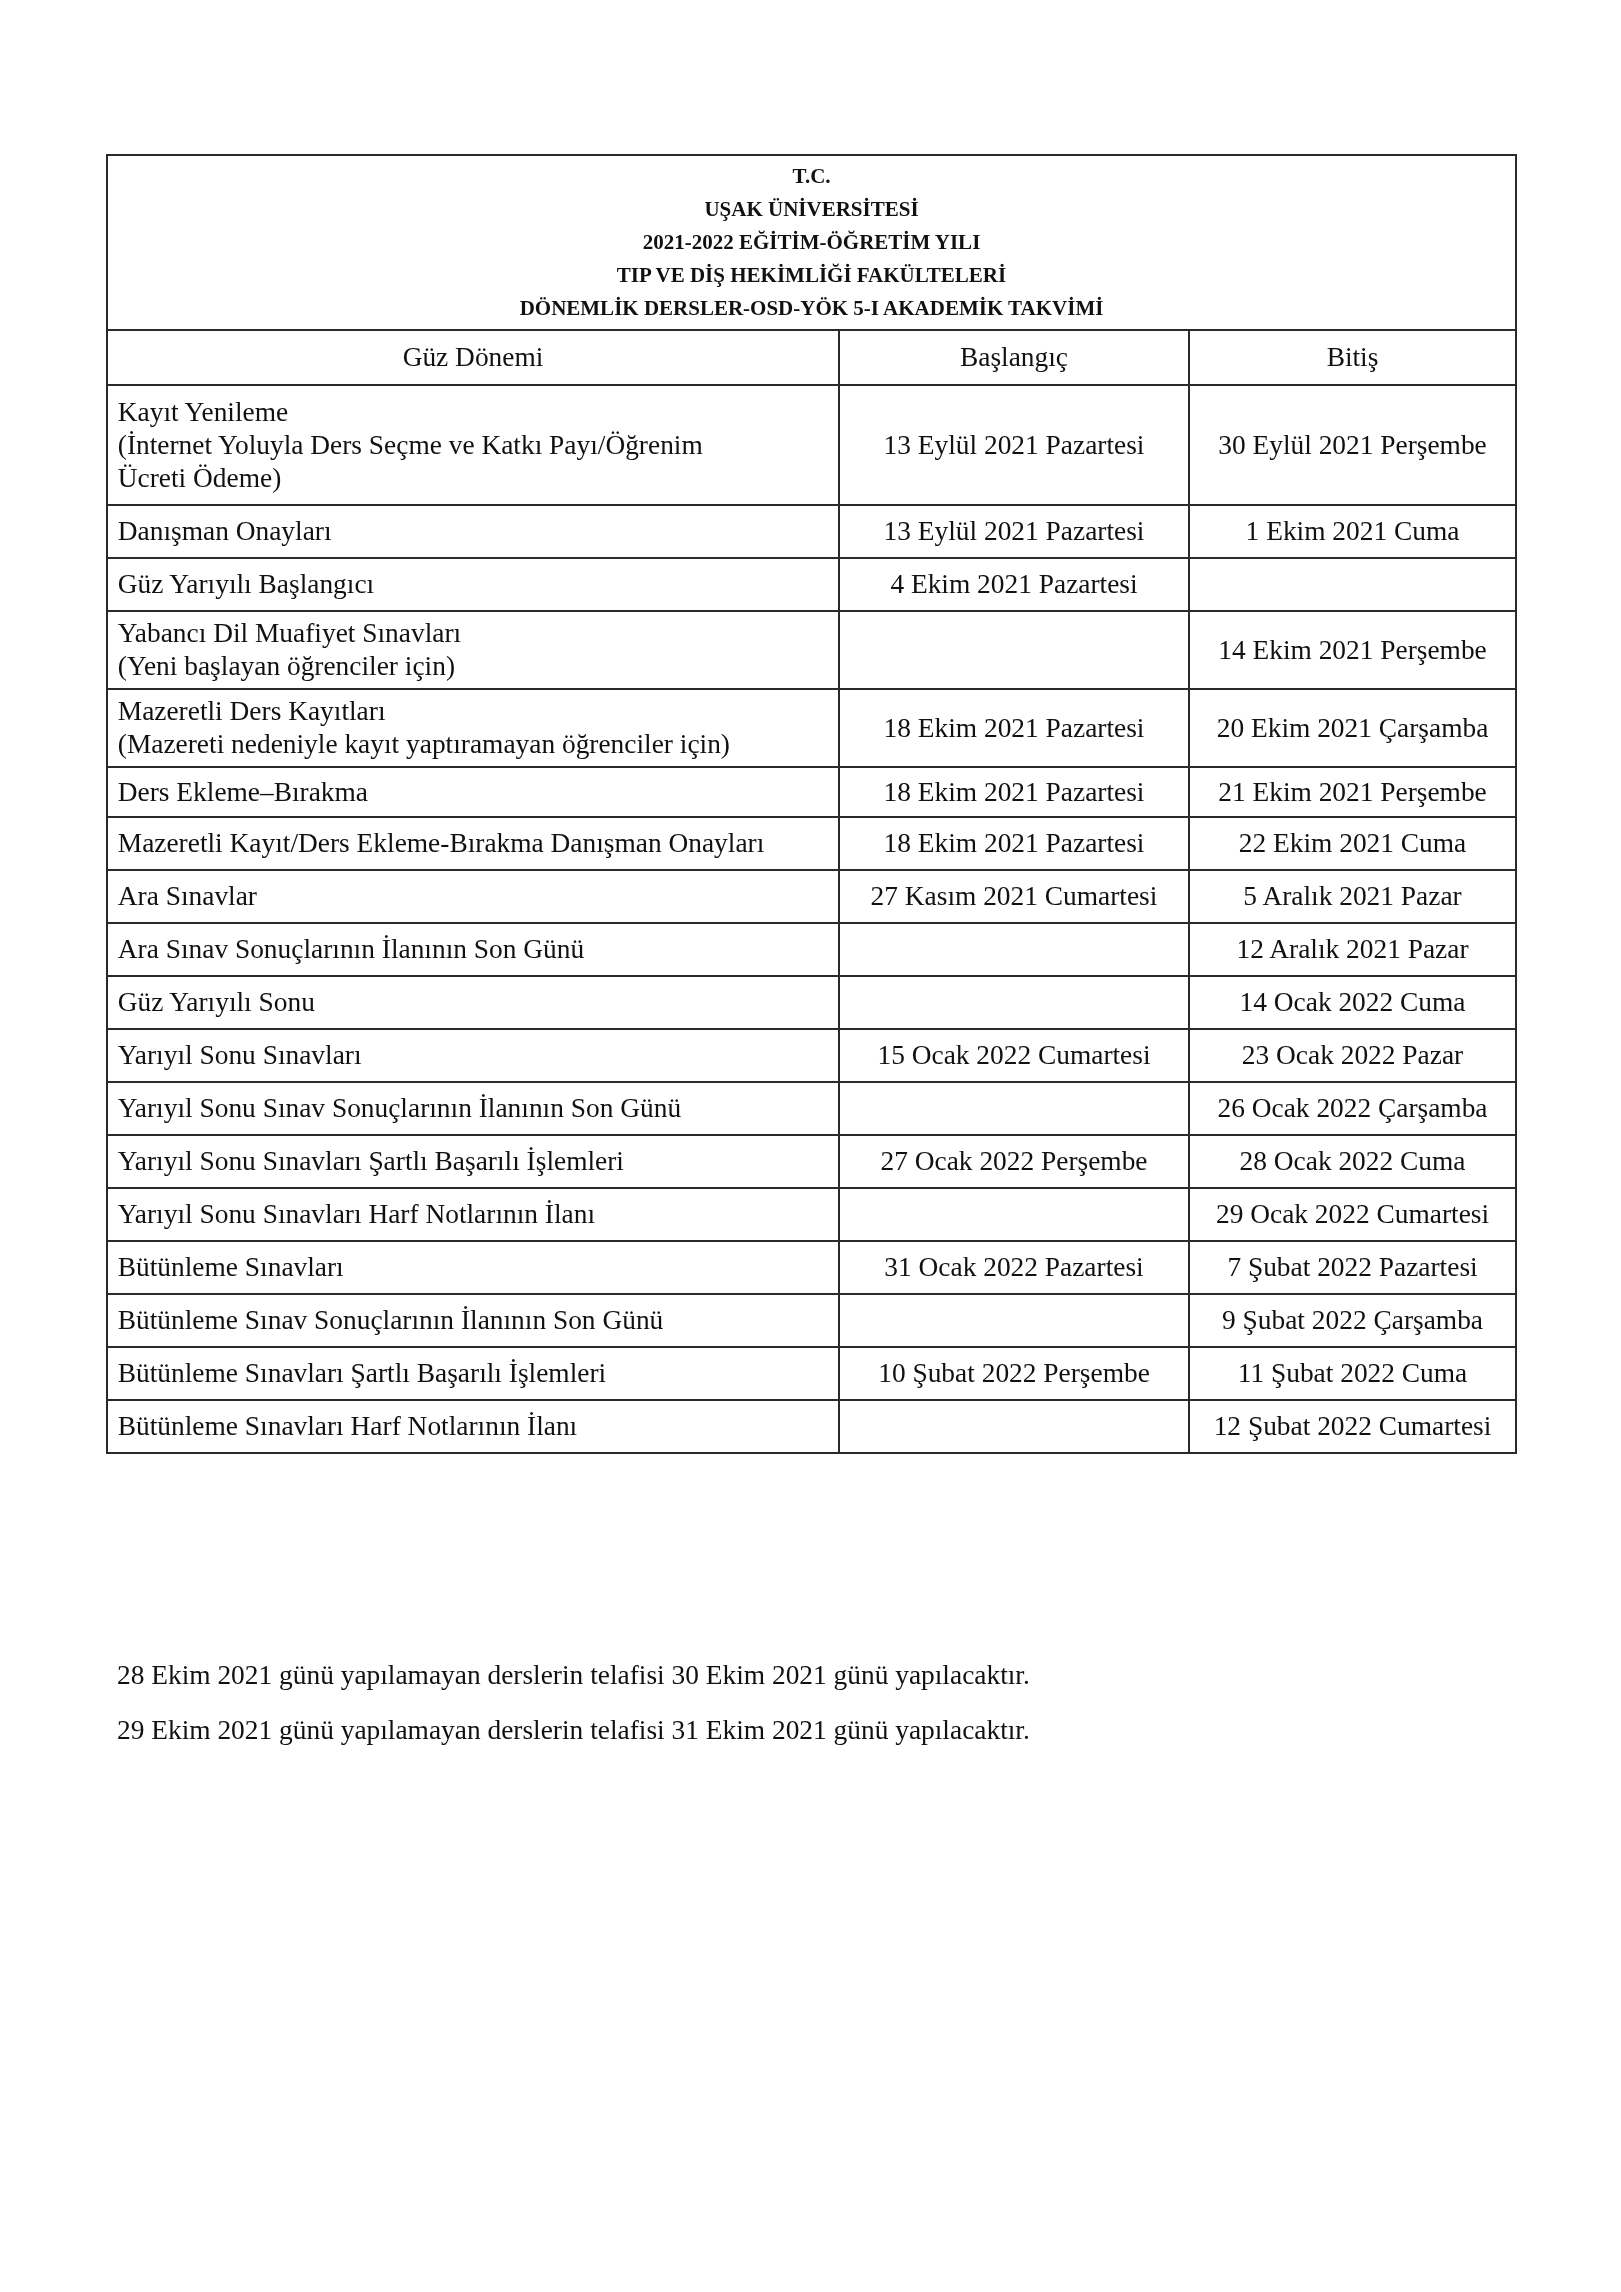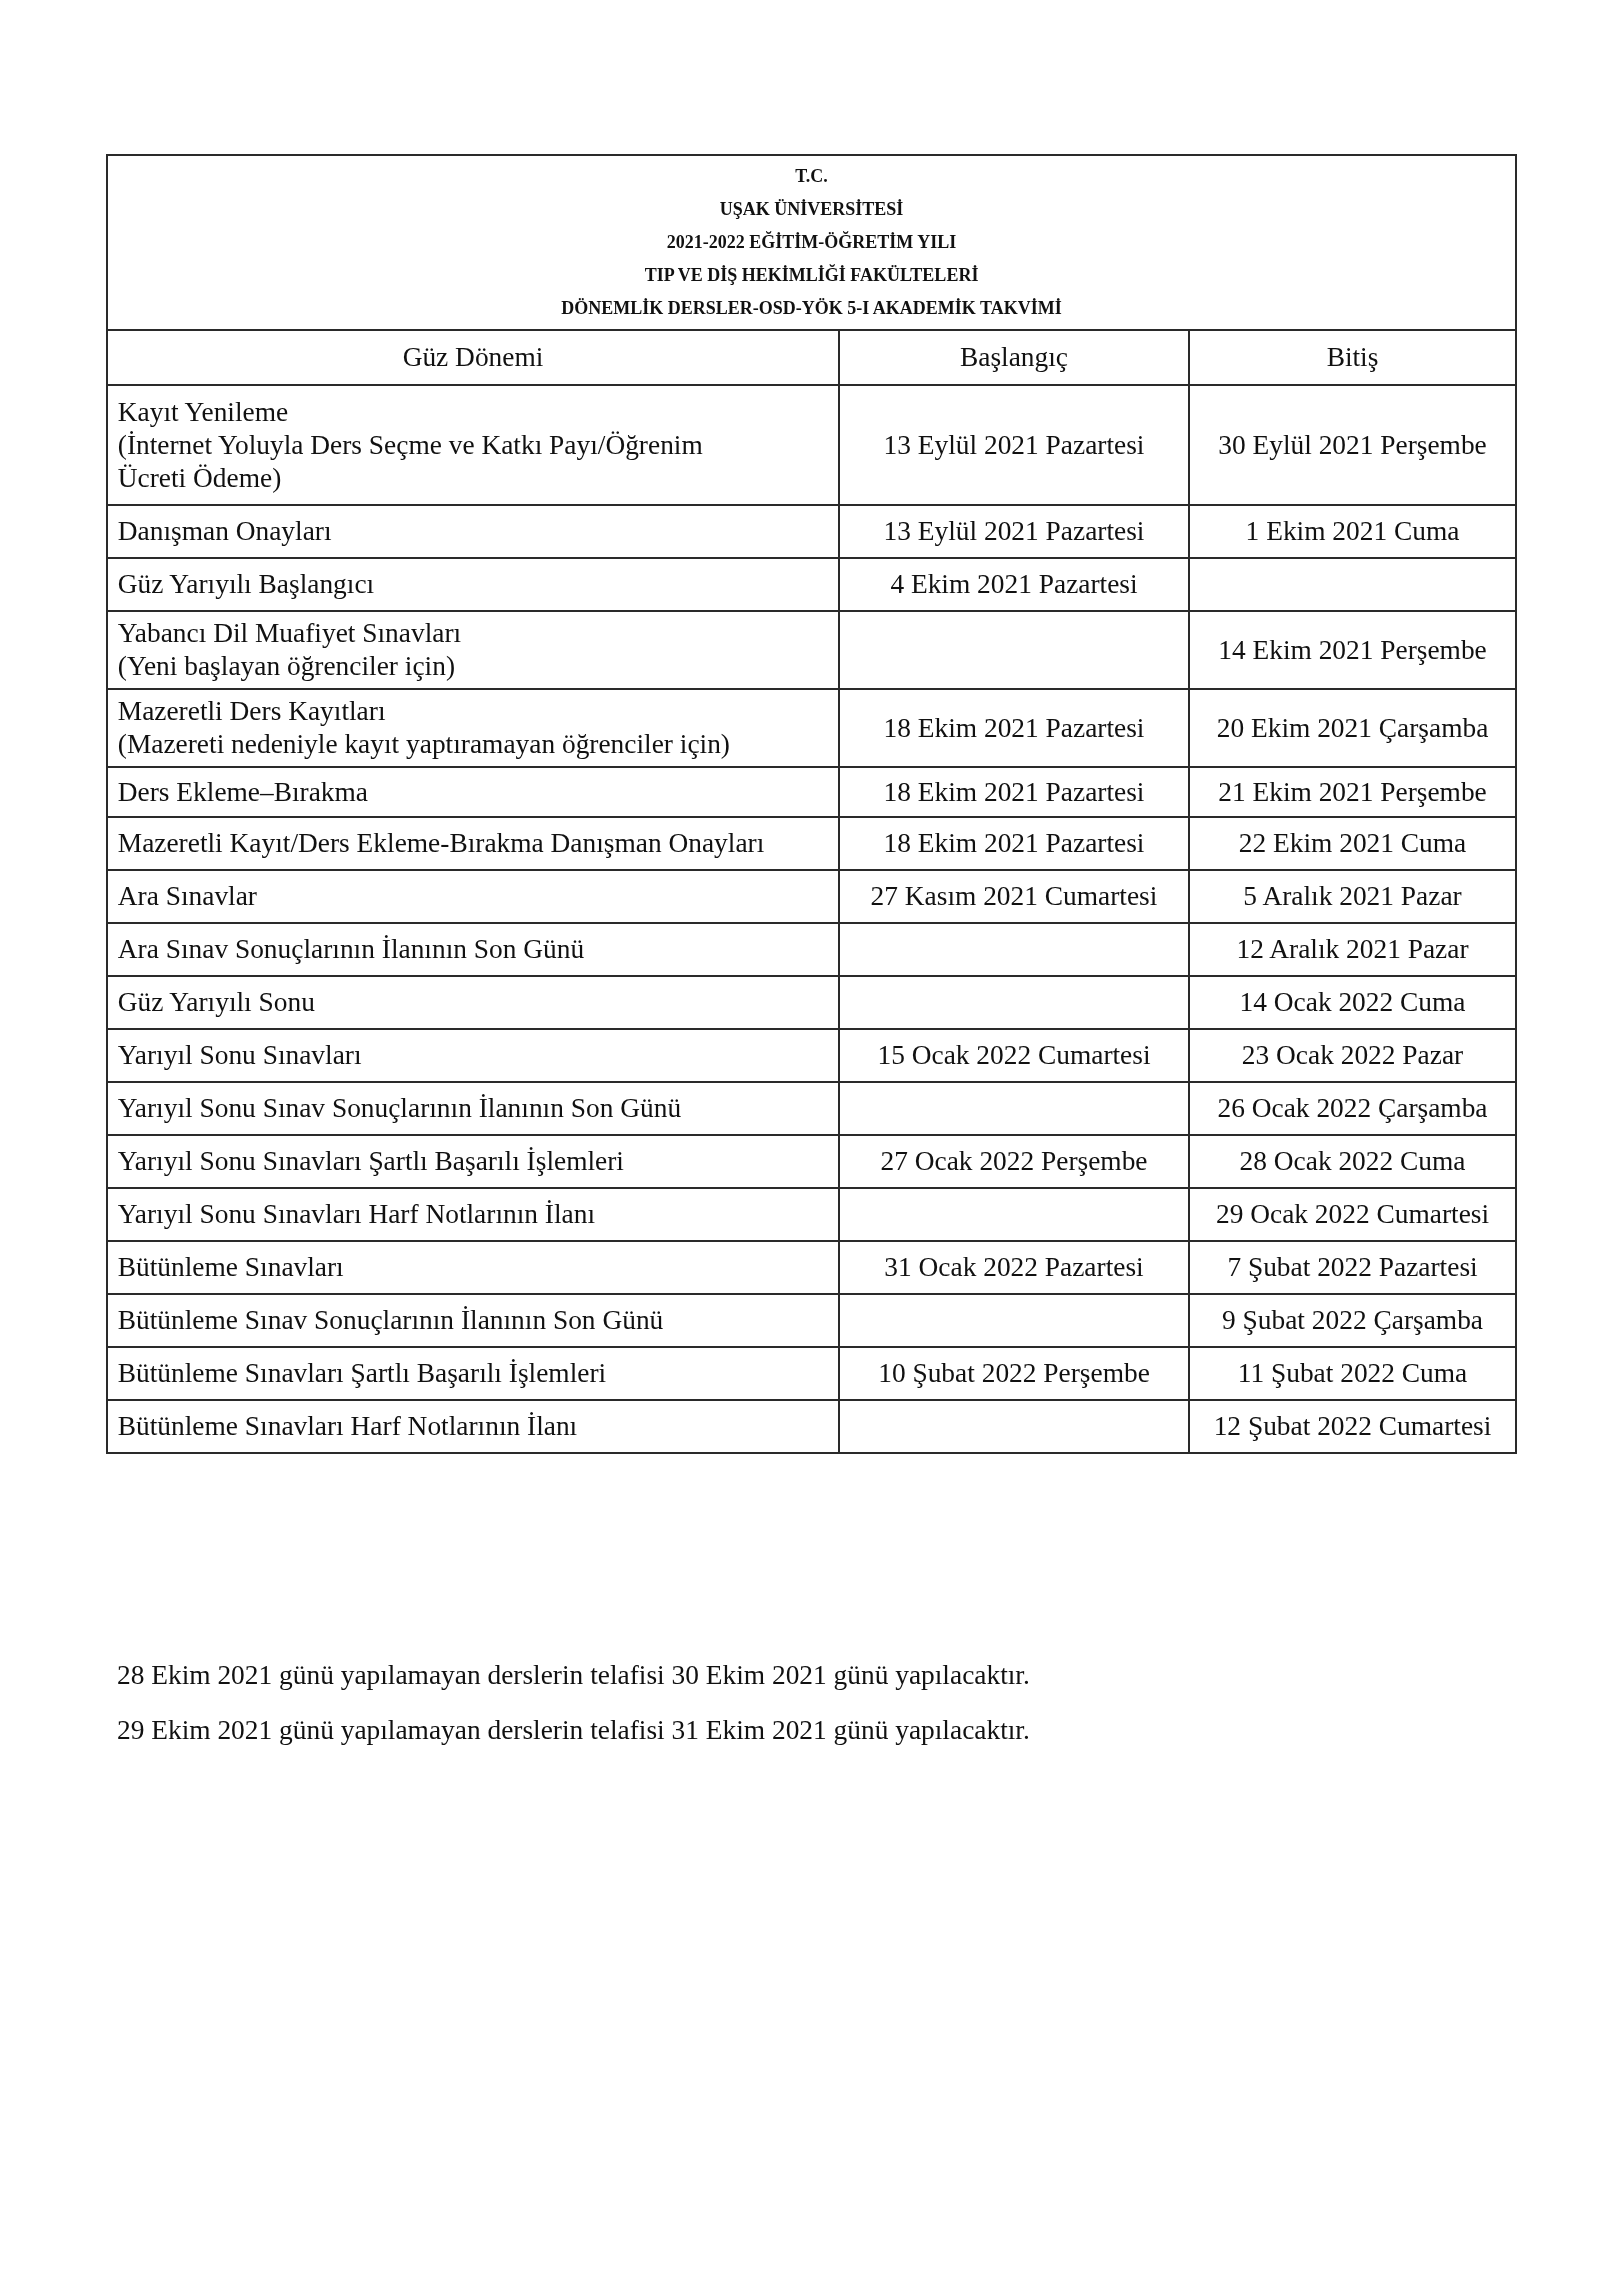--- a/index.html
+++ b/index.html
@@ -10,21 +10,21 @@
     border-collapse: collapse; table-layout: fixed;
   }
   table.cal td, table.cal th {
     border: 2px solid #2a2a2a; padding: 0 9.8px; font-size: 27.4px; line-height: 33px;
     vertical-align: middle; font-weight: normal;
   }
   col.c1 { width: 732px; }
   col.c2 { width: 350px; }
   col.c3 { width: 327px; }
   .title-cell { text-align: center; font-weight: bold !important; height: 173px; padding: 0; }
-  .title-line { display: block; font-weight: bold; font-size: 18px; line-height: 33px; letter-spacing: 0px; }
+  .title-line { display: block; font-weight: bold; font-size: 21px; line-height: 33px; letter-spacing: 0px; }
   .hdr th { font-weight: bold; text-align: center; height: 53px; }
   td.act { text-align: left; }
   td.date { text-align: center; white-space: nowrap; padding: 0 3.9px; }
   .bold { font-weight: bold; }
   .line { display: block; }
   .notes { position: absolute; left: 117px; top: 1659px; font-size: 27.4px; line-height: 33px; }
   .note { margin: 0 0 21.6px 0; font-family: Liberation Serif, serif; }
 </style>
 </head>
 <body>

